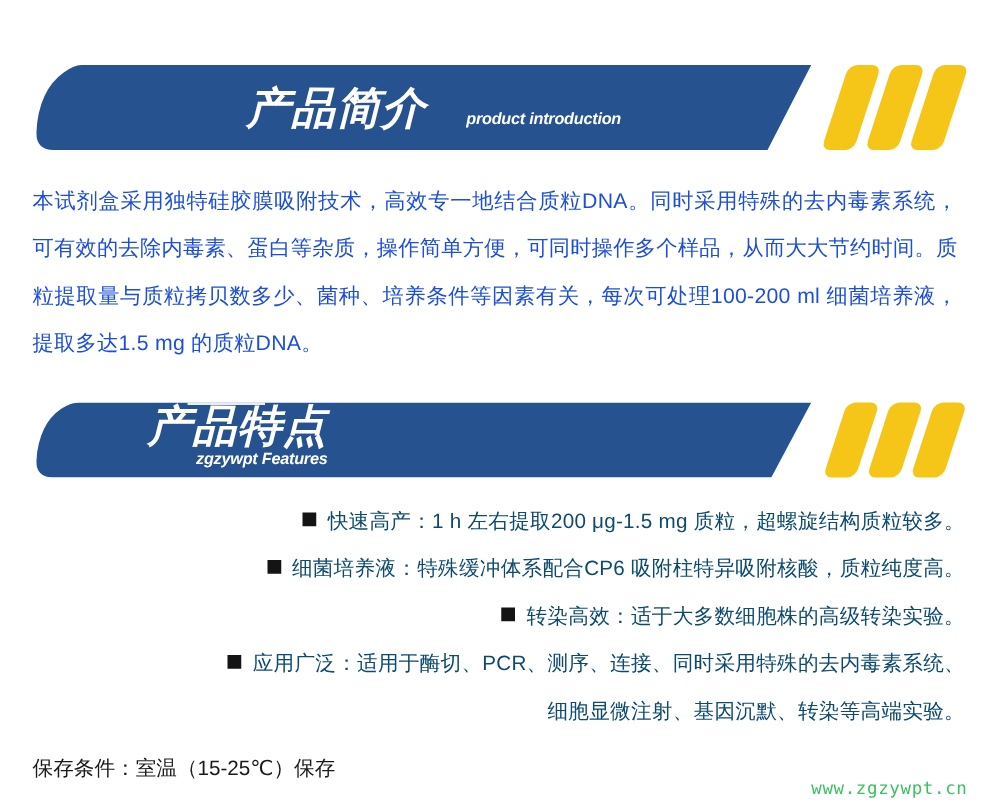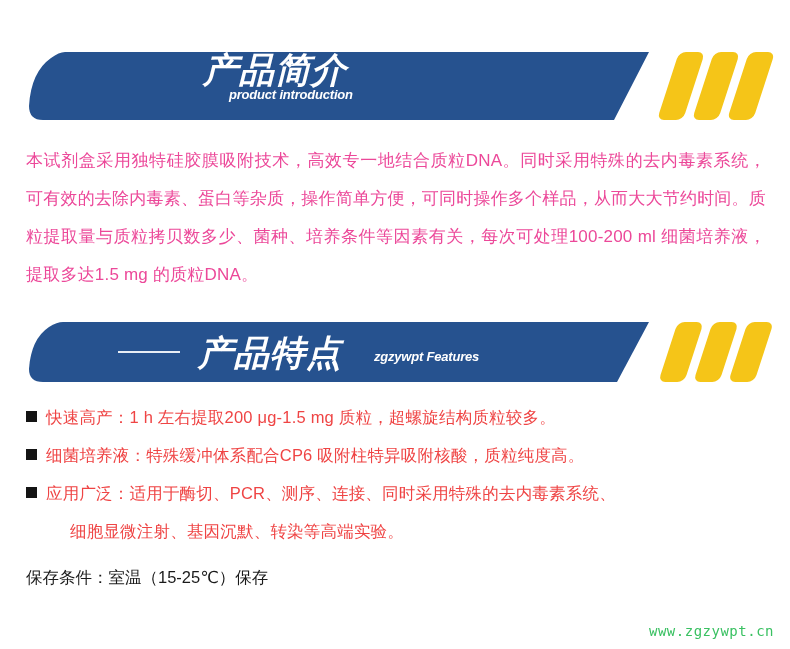--- a/index.html
+++ b/index.html
@@ -77,39 +77,40 @@
     align-self: flex-end;
     margin-bottom: 18px;
     letter-spacing: -0.2px;
   }
 
   
   .intro-body {
     position: absolute;
     left: 26px;
     right: 24px;
-    color: #ec4899;
+    color: #1d4ed8;
     font-size: 17px;
     line-height: 38px;
     text-align: justify;
     letter-spacing: 0.2px;
   }
 
   
   .feature-list {
     position: absolute;
     left: 26px;
     right: 18px;
   }
 
   .feature-item {
-    color: #ef4444;
+    color: #0c4a6e;
     font-size: 16.5px;
     line-height: 38px;
     letter-spacing: 0.2px;
+    text-align: right;
   }
 
   .bullet-sq {
     display: inline-block;
     width: 11px;
     height: 11px;
     background: #141414;
     margin-right: 9px;
     vertical-align: 1px;
   }
@@ -151,21 +152,21 @@
         <path d="M 36,0 L 606,0 Q 620,0 620,0 L 585,68 L 14,68 Q 0,68 0,54 L 0,54 Q 2,20 22,6 Q 30,0 36,0 Z" fill="#26528F"></path>
       </svg>
     </div>
 
     <div class="banner-stripes" style="left:668px;">
       <div class="stripe"></div>
       <div class="stripe"></div>
       <div class="stripe"></div>
     </div>
 
-    <div class="banner-title-wrap" style="left:197px;flex-direction:column;">
+    <div class="banner-title-wrap" style="left:197px;">
       <span class="banner-title-cn">产品简介</span>
       <span class="banner-title-en">product introduction</span>
     </div>
   </div>
 
   <div class="intro-body" style="top:142px;">本试剂盒采用独特硅胶膜吸附技术，高效专一地结合质粒DNA。同时采用特殊的去内毒素系统，可有效的去除内毒素、蛋白等杂质，操作简单方便，可同时操作多个样品，从而大大节约时间。质粒提取量与质粒拷贝数多少、菌种、培养条件等因素有关，每次可处理100-200 ml 细菌培养液，提取多达1.5 mg 的质粒DNA。</div>
 
   <div class="banner banner--features" style="top:322px; height:60px;">
 
     <div style="position:absolute; top:0; left:29px; width:620px; height:60px;">
@@ -173,37 +174,40 @@
         <path d="M 34,0 L 606,0 Q 620,0 620,0 L 588,60 L 14,60 Q 0,60 0,47 L 0,47 Q 2,17 20,5 Q 28,0 34,0 Z" fill="#26528F"></path>
       </svg>
     </div>
 
     <div class="banner-stripes" style="left:668px;">
       <div class="stripe"></div>
       <div class="stripe"></div>
       <div class="stripe"></div>
     </div>
 
-    <div class="banner-title-wrap" style="left:118px;">
+    <div class="banner-title-wrap" style="left:118px;flex-direction:column;">
       <span class="title-rule"></span>
       <span class="banner-title-cn">产品特点</span>
       <span class="banner-title-en">zgzywpt Features</span>
     </div>
   </div>
 
   <div class="feature-list" style="top:398px;">
 
     <div class="feature-item">
       <span class="bullet-sq"></span><span>快速高产：</span><span>1 h 左右提取200 μg-1.5 mg 质粒，超螺旋结构质粒较多。</span>
     </div>
 
     <div class="feature-item">
       <span class="bullet-sq"></span><span>细菌培养液：</span><span>特殊缓冲体系配合CP6 吸附柱特异吸附核酸，质粒纯度高。</span>
     </div>
 
+    <div class="feature-item">
+      <span class="bullet-sq"></span><span>转染高效：</span><span>适于大多数细胞株的高级转染实验。</span>
+    </div>
 
     <div class="feature-item">
       <span class="bullet-sq"></span><span>应用广泛：</span><span>适用于酶切、PCR、测序、连接、同时采用特殊的去内毒素系统、</span>
     </div>
 
     <div class="feature-item feature-cont">细胞显微注射、基因沉默、转染等高端实验。</div>
 
     <div class="storage-line">保存条件：室温（15-25℃）保存</div>
   </div>
 

